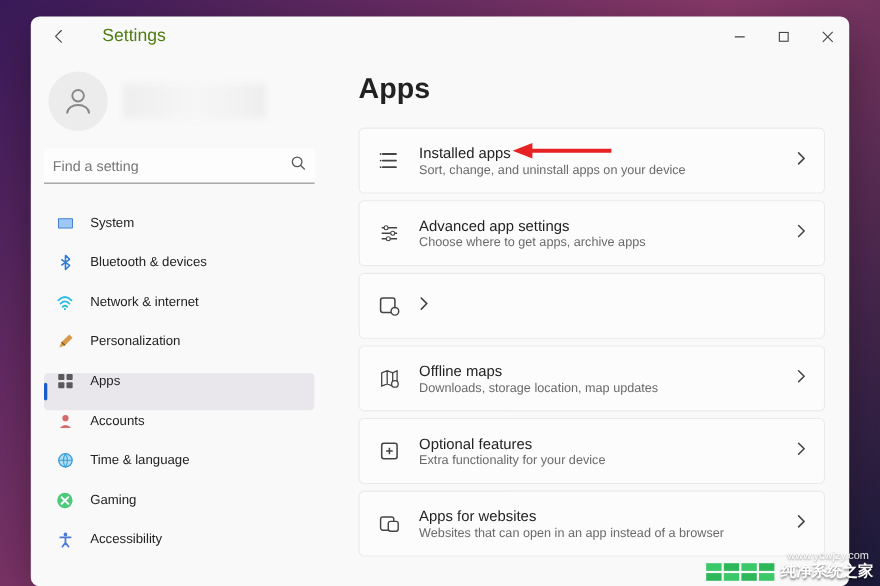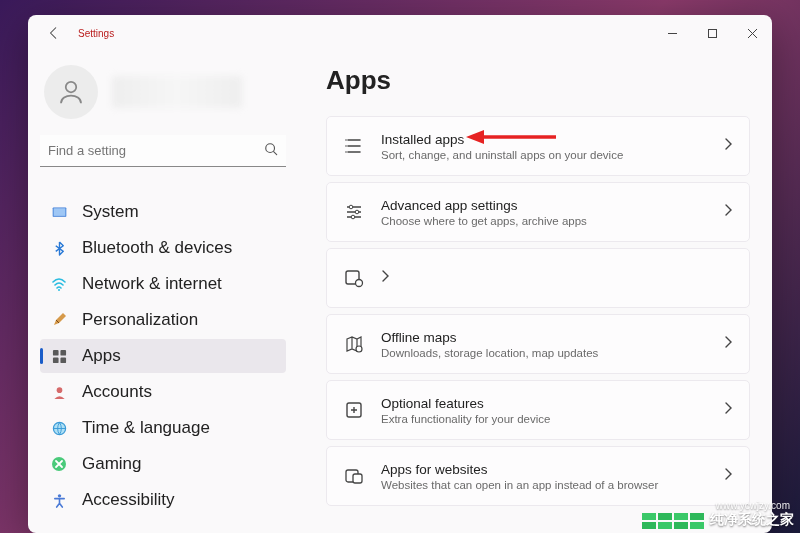--- a/index.html
+++ b/index.html
@@ -25,21 +25,21 @@
       display: flex;
       align-items: center;
       padding-left: 14px;
     }
     .back-btn {
       width: 24px; height: 24px;
       display: flex; align-items: center; justify-content: center;
       color: #444;
       cursor: pointer;
     }
-    .title-txt { font-size: 10px; color: #b91c1c; margin-left: 12px; }
+    .title-txt { font-size: 16px; color: #4d7c0f; margin-left: 27px; }
     .win-btns { margin-left: auto; display: flex; }
     .win-btn {
       width: 40px; height: 30px;
       display: flex; align-items: center; justify-content: center;
       color: #444; cursor: pointer;
     }
     .body { flex: 1; display: flex; overflow: hidden; }
     .sidebar {
       width: 270px;
       padding: 8px 12px 12px 12px;
@@ -67,25 +67,25 @@
       padding: 0 8px 0 8px;
       margin-bottom: 28px;
     }
     .search input {
       flex: 1; border: none; outline: none; background: transparent;
       font-size: 13px; color: #333;
     }
     .search-icon { color: #555; }
     .nav { display: flex; flex-direction: column; gap: 2px; overflow-y: auto; }
     .nav-item {
-      display: flex; align-items: center; gap: 14px;
+      display: flex; align-items: flex-start; gap: 14px;
       height: 34px;
       padding: 0 10px;
       border-radius: 4px;
-      font-size: 17px; color: #222;
+      font-size: 12px; color: #222;
       cursor: pointer;
       position: relative;
     }
     .nav-item.selected { background: #eae7ec; }
     .nav-item.selected::before {
       content: ""; position: absolute; left: 0; top: 9px; bottom: 9px;
       width: 3px; background: #1a5cc8; border-radius: 2px;
     }
     .nav-icon { width: 18px; display: flex; align-items: center; justify-content: center; }
     .main {
@@ -111,21 +111,21 @@
     .card-sub { font-size: 11.5px; color: #6a6a6a; margin-top: 2px; }
     .chevron { color: #444; }
     .arrow-annot {
       position: absolute;
       left: 140px; top: 12px;
       pointer-events: none;
     }
     .watermark {
       position: absolute;
       right: 6px; bottom: 4px;
-      display: flex; align-items: flex-end; gap: 6px;
+      display: flex; align-items: center; gap: 6px;
       z-index: 10;
     }
     .wm-blocks { display: grid; grid-template-columns: repeat(4, 14px); grid-template-rows: repeat(2, 7px); gap: 2px; }
     .wm-b { background: #3ac868; }
     .wm-b2 { background: #2eb85a; }
     .wm-txt { font-size: 14px; font-weight: 600; color: #fff; text-shadow: 0 1px 2px rgba(0,0,0,.5); }
     .wm-url { position: absolute; right: 10px; bottom: 22px; font-size: 10px; color: #fff; opacity: .9; text-shadow: 0 1px 2px rgba(0,0,0,.5);}
   </style>
 </head>
 <body>

